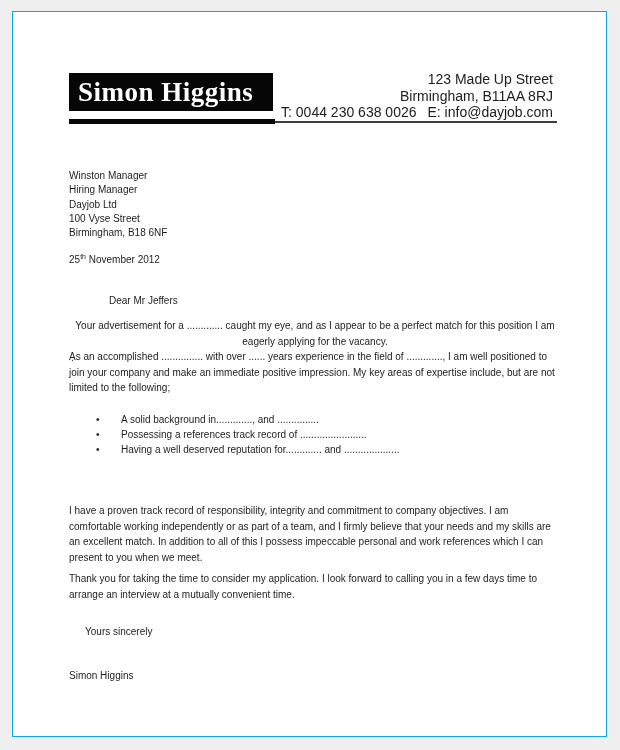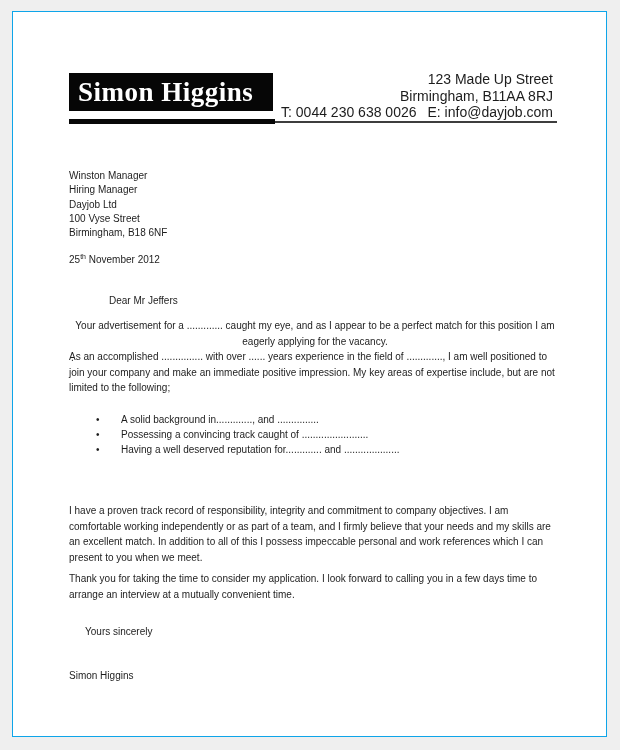--- a/index.html
+++ b/index.html
@@ -121,21 +121,21 @@
 
   <div class="txt para para2">As an accomplished ............... with over ...... years experience in the field of ............., I am well positioned to join your company and make an immediate positive impression. My key areas of expertise include, but are not limited to the following;</div>
 
   <div class="bullet-list">
     <div class="bullet-row">
       <span class="bullet-glyph">•</span>
       <span>A solid background in............., and ...............</span>
     </div>
     <div class="bullet-row">
       <span class="bullet-glyph">•</span>
-      <span>Possessing a convincing track caught of ........................</span>
+      <span>Possessing a references track record of ........................</span>
     </div>
     <div class="bullet-row">
       <span class="bullet-glyph">•</span>
       <span>Having a well deserved reputation for............. and ....................</span>
     </div>
   </div>
 
 
   <div class="txt para para5">Thank you for taking the time to consider my application. I look forward to calling you in a few days time to arrange an interview at a mutually convenient time.</div>
 

